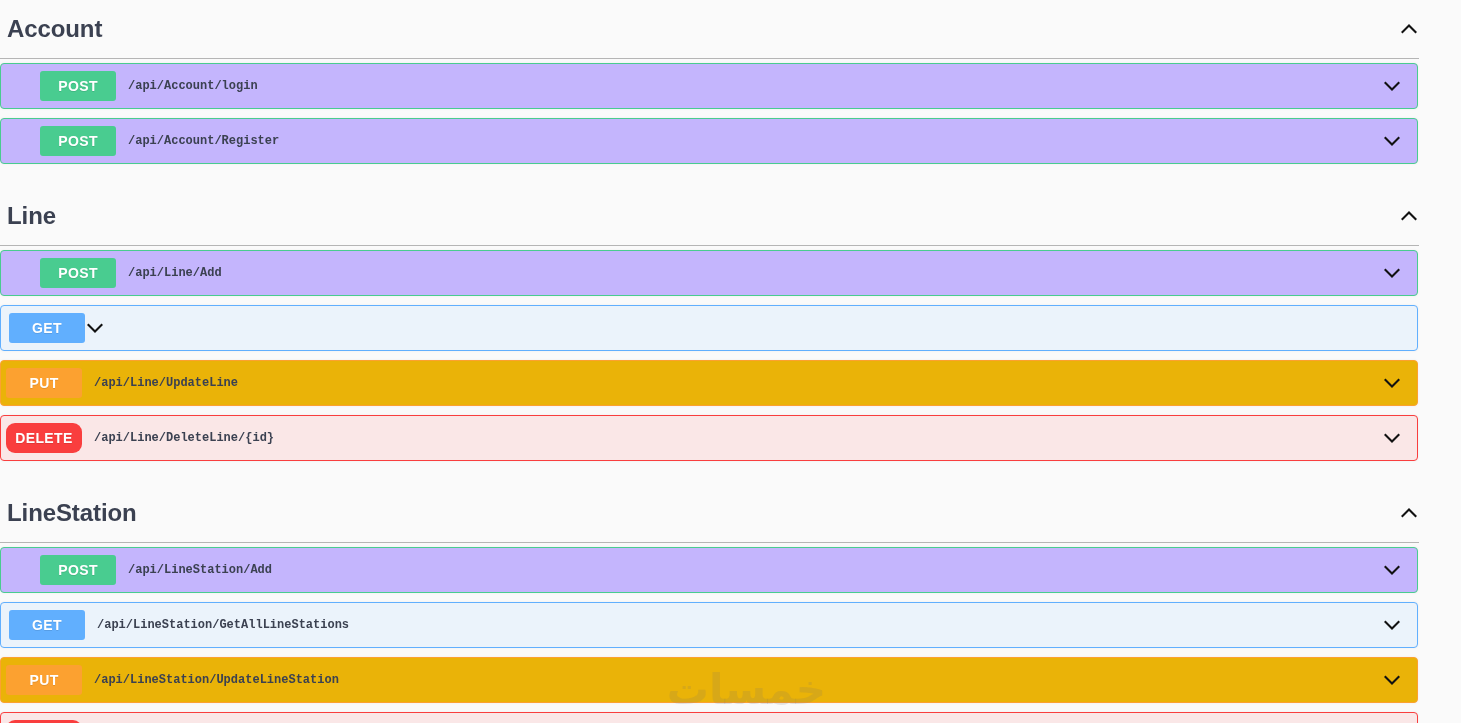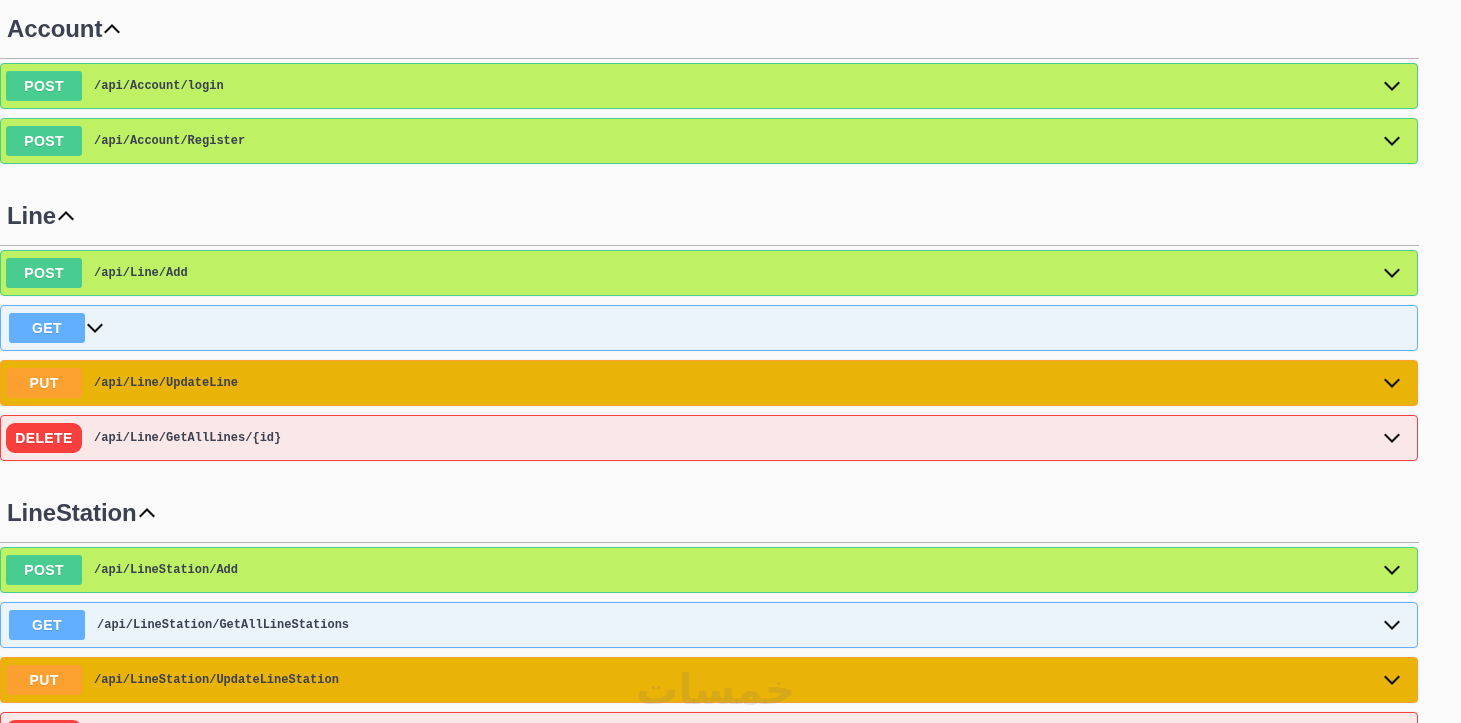--- a/index.html
+++ b/index.html
@@ -30,36 +30,37 @@
     left: 636px;
     top: 662px;
     width: 190px;
     height: 56px;
     font-family: "DejaVu Sans", sans-serif;
     font-size: 42px;
     font-weight: 700;
     color: rgba(120,110,110,0.16);
     letter-spacing: 1px;
     direction: rtl;
-    text-align: left;
+    text-align: right;
     line-height: 56px;
     pointer-events: none;
     z-index: 50;
     user-select: none;
   }
 
   
   .tag-section {
     position: relative;
     padding: 0 0 0 0;
   }
   .tag-header {
     position: relative;
     display: flex;
     align-items: center;
+    justify-content: space-between;
     padding: 0 10px 0 7px;
     height: 58px;
     cursor: pointer;
     box-sizing: border-box;
   }
   .tag-title {
     font-size: 24px;
     font-weight: 700;
     color: #3b4151;
     font-family: "Liberation Sans", sans-serif;
@@ -134,21 +135,21 @@
     margin-right: 15px;
   }
   .op-chevron svg { display: block; }
 
   
   .m-post  { background: #49cc90; }
   .m-get   { background: #61affe; margin-left: 8px; }
   .m-put   { background: #fca130; }
   .m-delete{ background: #f93e3e; border-radius: 9px; }
 
-  .row-post   { background: #bef264; border-color: #49cc90; }
+  .row-post   { background: #c4b5fd; border-color: #49cc90; padding-left: 34px; }
   .row-get    { background: #ebf3fb; border-color: #61affe; }
   .row-put    { background: #eab308; border-color: #fca130; }
   .row-delete { background: #fae7e7; border-color: #f93e3e; }
 
   .spacer-lg { height: 14px; }
   .spacer-sm { height: 4px; }
 </style>
 </head>
 <body>
 
@@ -220,21 +221,21 @@
             <span class="op-method m-put">PUT</span>
             <span class="op-path">/api/Line/UpdateLine</span>
             <span class="op-chevron">
               <svg viewBox="0 0 20 20" width="20" height="20" aria-hidden="true">
                 <path d="M3.5 7 L10 13.5 L16.5 7" fill="none" stroke="#111" stroke-width="2.1" stroke-linecap="square"></path>
               </svg>
             </span>
           </div>
           <div class="op-row row-delete">
             <span class="op-method m-delete">DELETE</span>
-            <span class="op-path">/api/Line/GetAllLines/{id}</span>
+            <span class="op-path">/api/Line/DeleteLine/{id}</span>
             <span class="op-chevron">
               <svg viewBox="0 0 20 20" width="20" height="20" aria-hidden="true">
                 <path d="M3.5 7 L10 13.5 L16.5 7" fill="none" stroke="#111" stroke-width="2.1" stroke-linecap="square"></path>
               </svg>
             </span>
           </div>
         </div>
         <div class="spacer-lg"></div>
       </div>
       <div class="tag-section">

